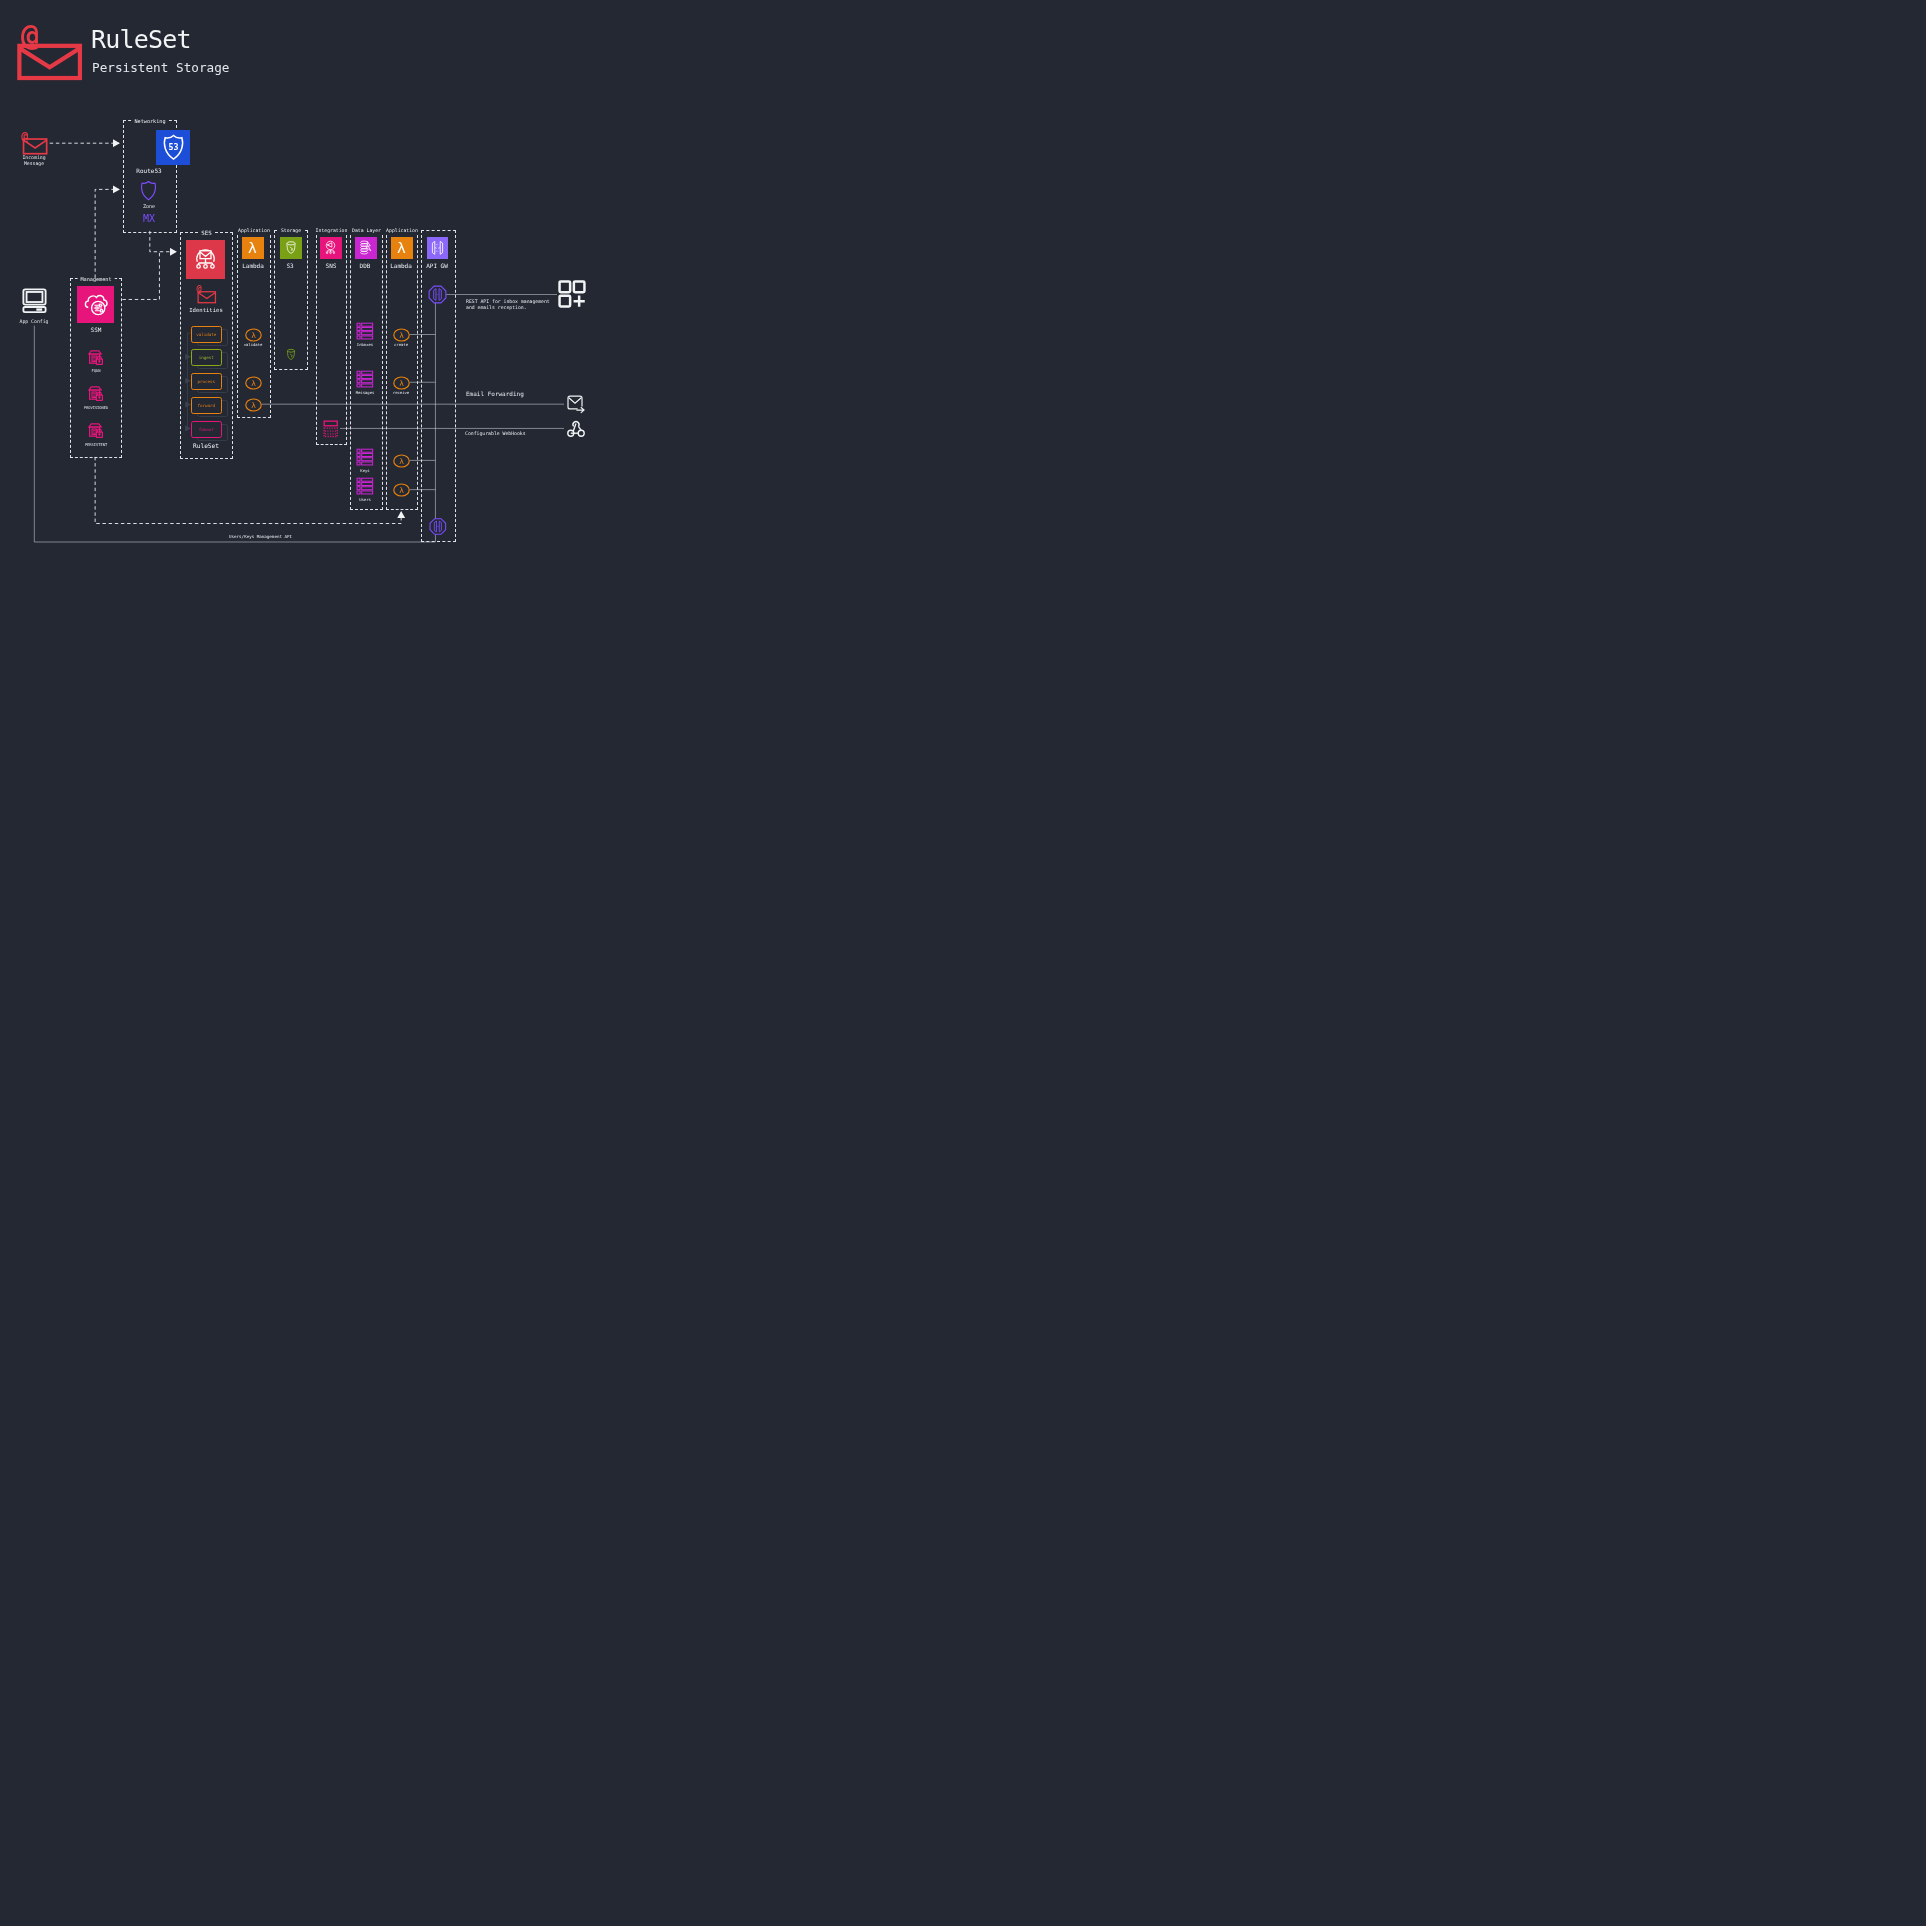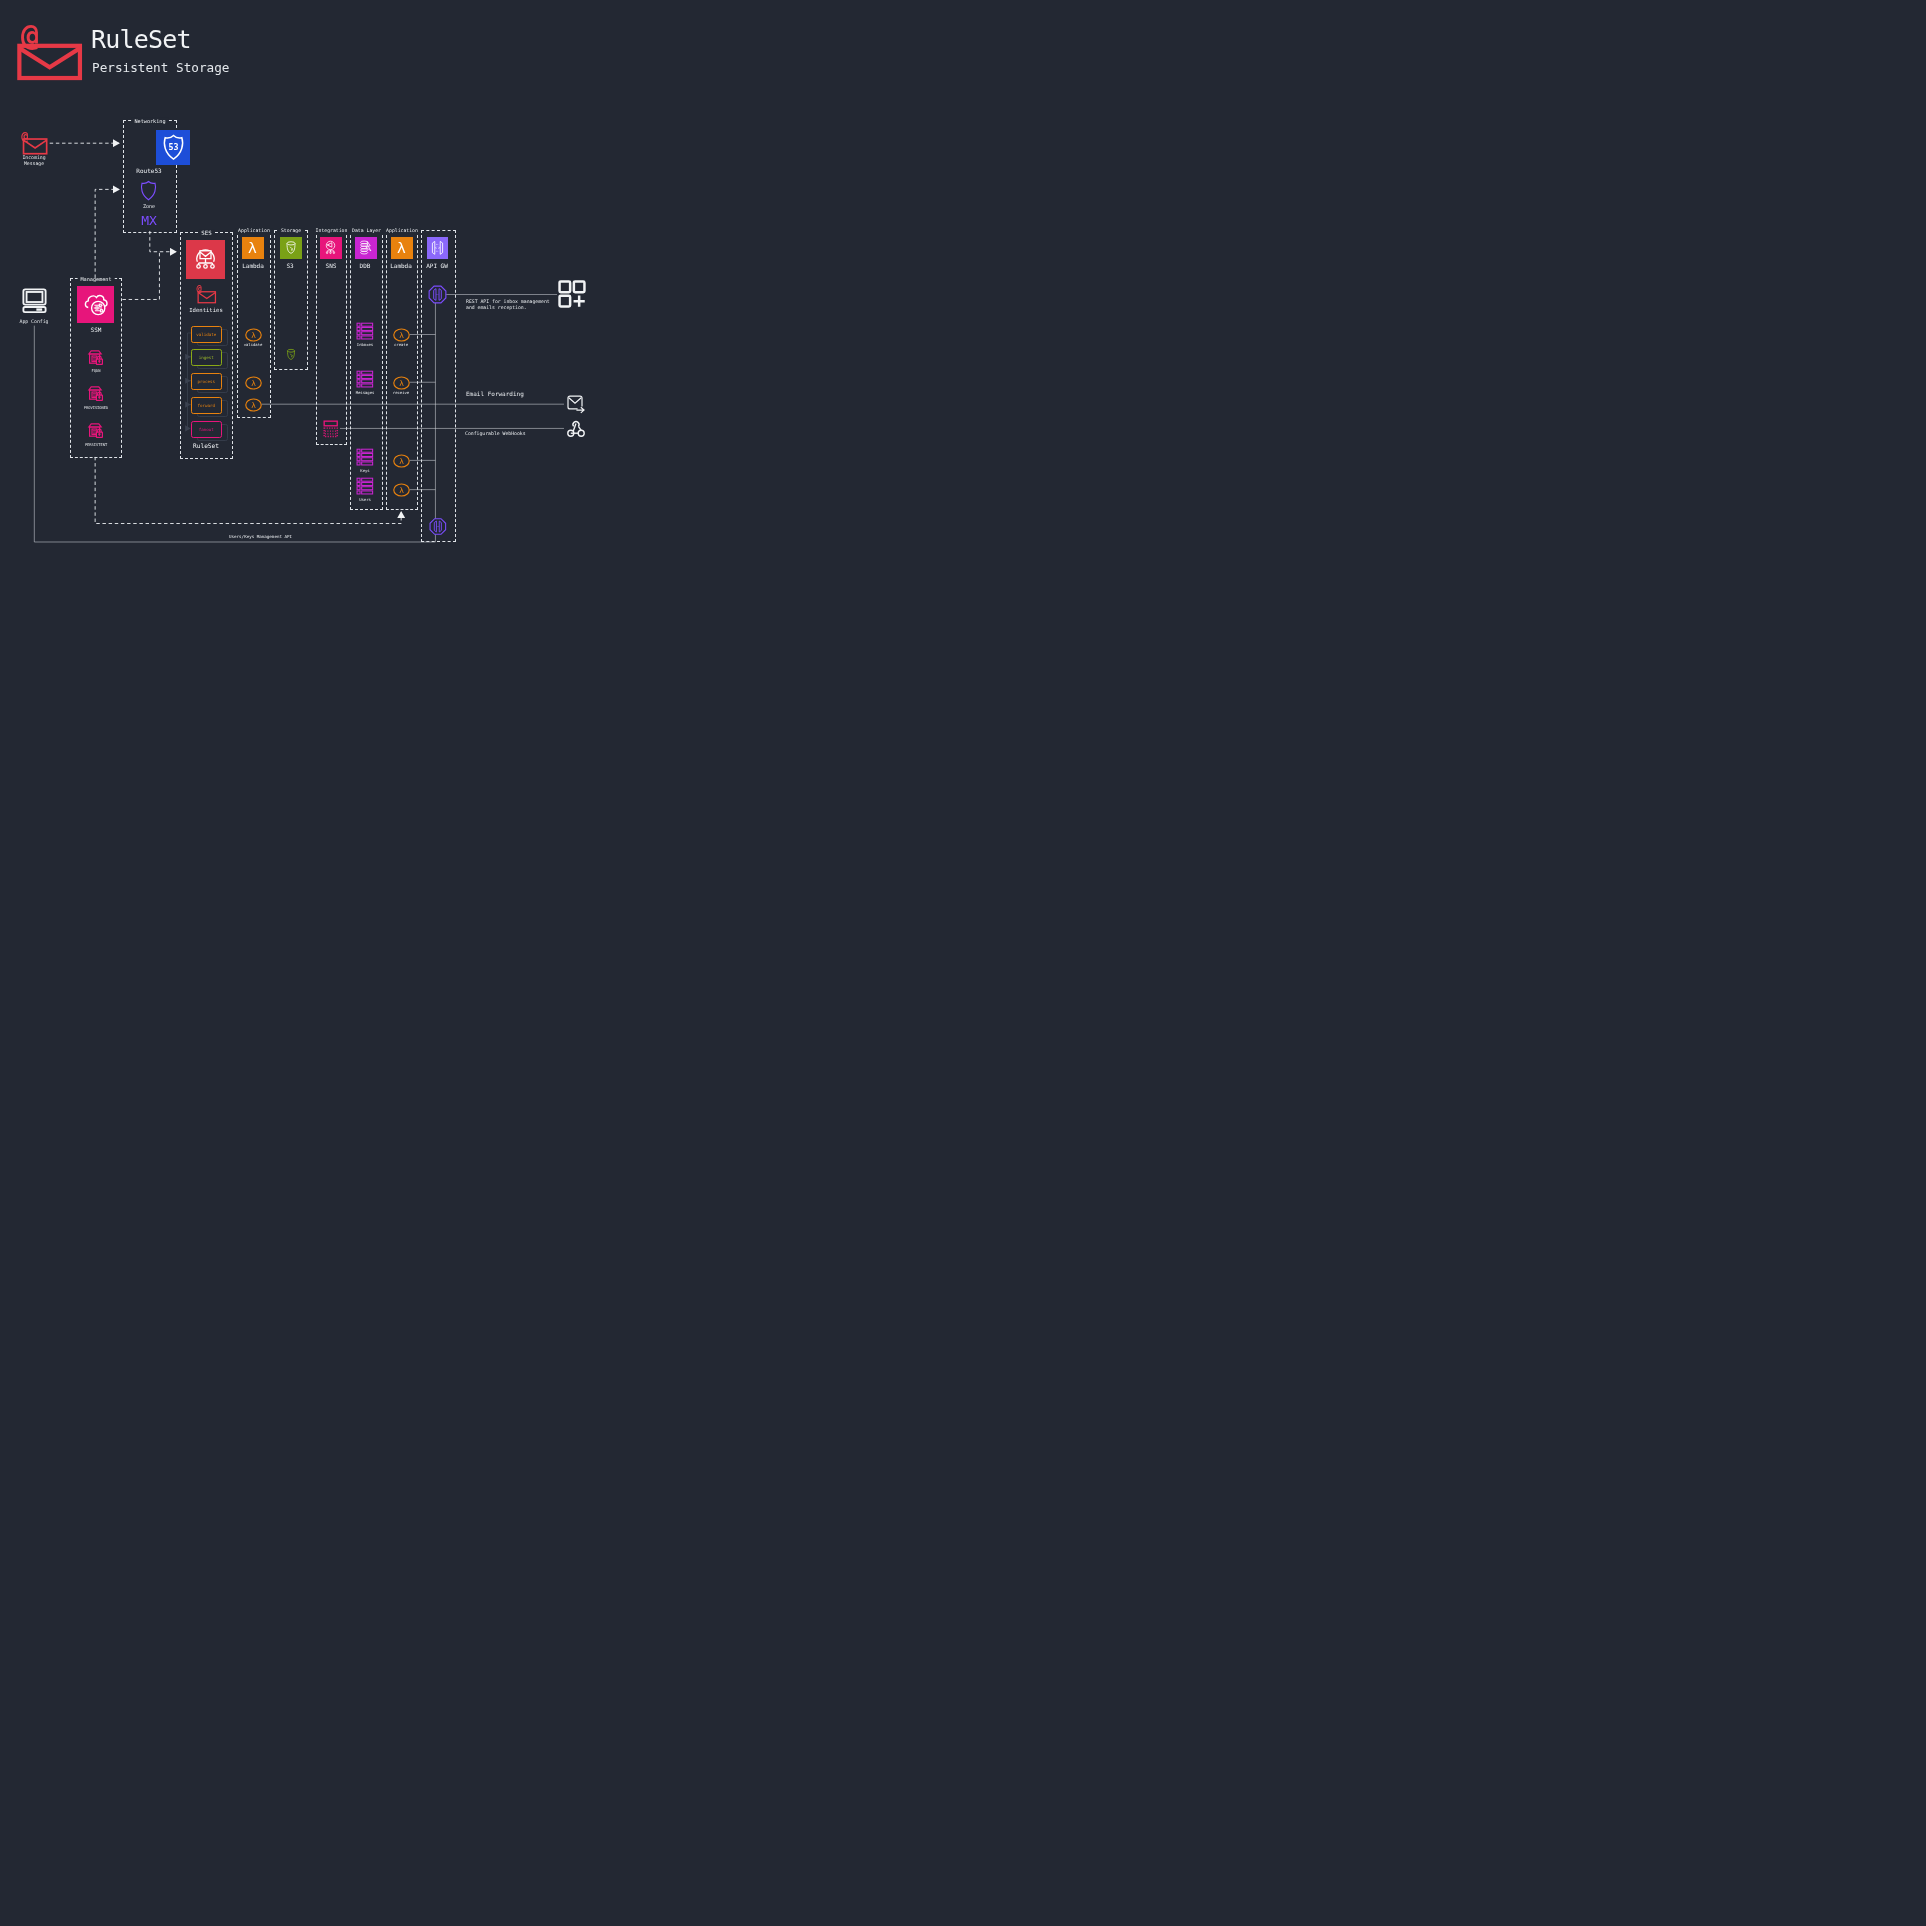--- a/index.html
+++ b/index.html
@@ -97,21 +97,21 @@
     <svg width="25" height="27" viewBox="0 0 100 110">
       <path d="M50 6 C42 14 28 18 16 15 C8 40 14 78 50 102 C86 78 92 40 84 15 C72 18 58 14 50 6 Z" fill="none" stroke="#ffffff" stroke-width="6"></path>
       <text x="50" y="65" text-anchor="middle" font-family="DejaVu Sans Mono, monospace" font-size="34" font-weight="bold" fill="#ffffff">53</text>
     </svg>
   </div>
   <div class="svc-label" style="left:149px;top:167px;">Route53</div>
   <svg class="abs node" style="left:139px;top:180px" width="19" height="21.6" viewBox="0 0 100 110">
     <path d="M50 6 C42 14 28 18 16 15 C8 40 14 78 50 102 C86 78 92 40 84 15 C72 18 58 14 50 6 Z" fill="none" stroke="#7c4dff" stroke-width="6"></path>
   </svg>
   <div class="small-label" style="left:149px;top:203px;font-size:5px;">Zone</div>
-  <div class="abs" style="left:149px;top:213px;transform:translateX(-50%);font-size:13px;color:#7c4dff;">MX</div>
+  <div class="abs" style="left:149px;top:213px;transform:translateX(-50%);font-size:10px;color:#7c4dff;">MX</div>
 
   <div class="grp" style="left:70px;top:278px;width:50px;height:178px;">
     <span class="grp-label">Management</span>
   </div>
   <div class="blk node" style="left:77px;top:286px;width:37px;height:37px;background:#e7157b;">
     <svg width="28" height="25.4" viewBox="0 0 100 92">
       <g fill="none" stroke="#ffffff" stroke-width="5">
         <path d="M22,56 C8,54 8,34 22,32 C20,16 42,8 52,20 C58,8 80,12 78,28 C92,30 94,48 82,52"></path>
         <circle cx="58" cy="58" r="24"></circle>
         <g stroke-width="4">

